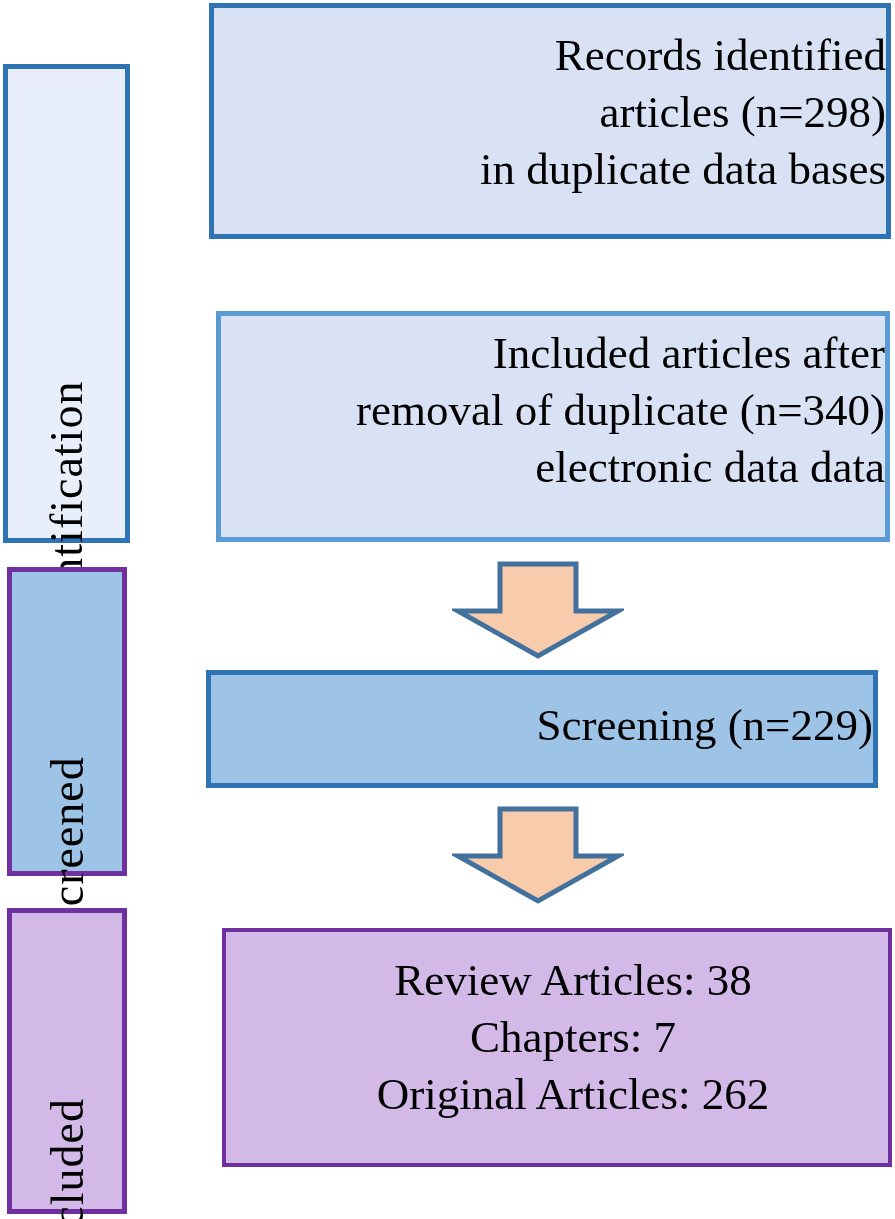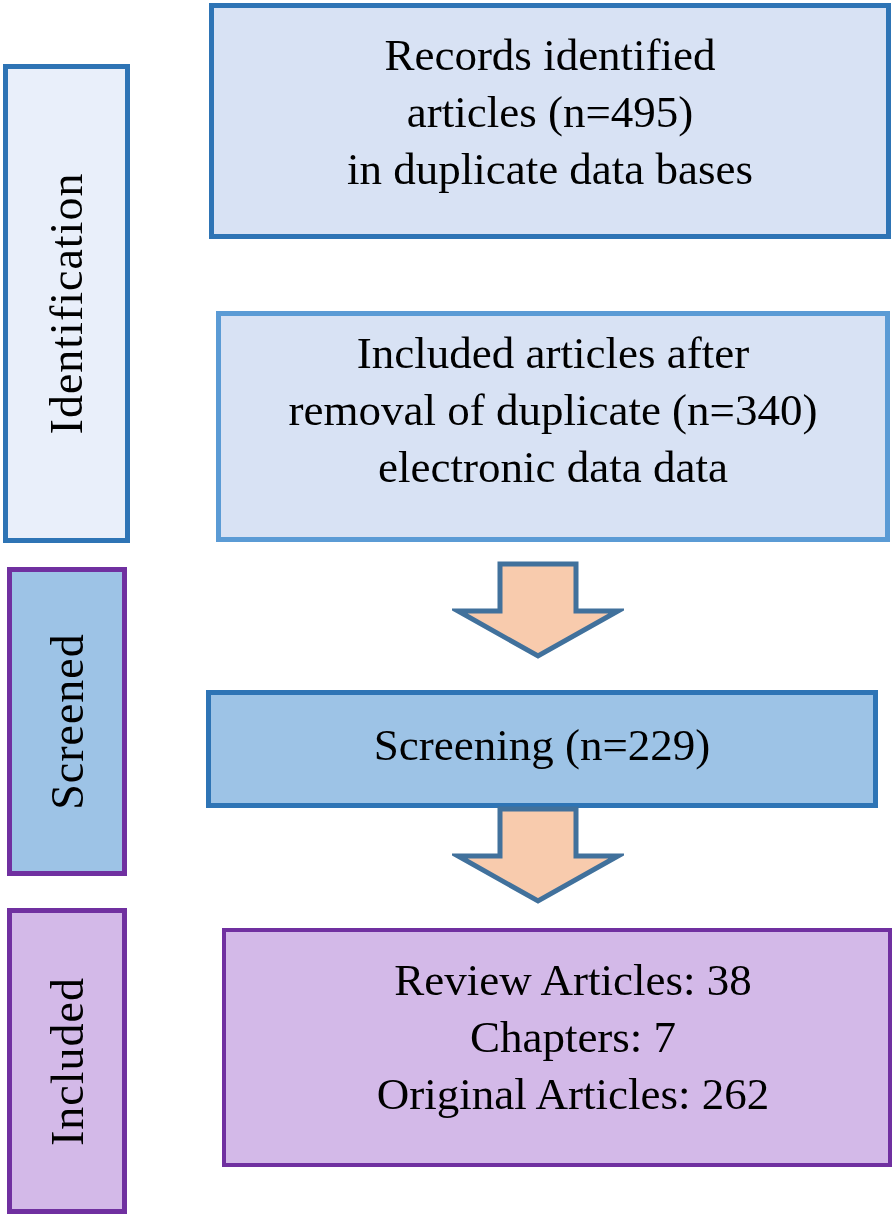--- a/index.html
+++ b/index.html
@@ -13,21 +13,21 @@
     height: 1219px;
     background: #ffffff;
     font-family: "Liberation Serif", "DejaVu Serif", serif;
     color: #000000;
     overflow: hidden;
   }
   .node {
     position: absolute;
     box-sizing: border-box;
     display: flex;
-    align-items: center;
+    align-items: flex-end;
     justify-content: center;
   }
   
   .stage {
     font-size: 46px;
   }
   .stage .vtext {
     transform: rotate(-90deg);
     white-space: nowrap;
     letter-spacing: 1px;
@@ -64,21 +64,20 @@
     left: 216px; top: 311px; width: 674px; height: 231px;
     background: var(--light-blue-fill, #d8e2f4);
     border: 5px solid var(--blue-border-light, #5b9bd5);
     padding-bottom: 32px;
   }
   .box-screening {
     left: 206px; top: 670px; width: 672px; height: 118px;
     background: var(--screening-fill, #9dc3e6);
     border: 5px solid var(--blue-border-dark, #2e74b5);
     padding-bottom: 8px;
-    margin-top: 20px;
   }
   .box-included {
     left: 222px; top: 928px; width: 670px; height: 239px;
     background: var(--purple-fill, #d3b9e8);
     border: 4px solid var(--purple-border, #7030a0);
     align-items: center;
     text-align: left;
     padding-left: 32px;
     padding-bottom: 20px;
   }
@@ -110,21 +109,21 @@
   <div class="node stage stage-screened">
     <span class="vtext">Screened</span>
   </div>
 
   <div class="node stage stage-included">
     <span class="vtext">Included</span>
   </div>
 
   <div class="node flowbox box-records">
     <span class="line">Records identified</span>
-    <span class="line">articles (n=495)</span>
+    <span class="line">articles (n=298)</span>
     <span class="line">in duplicate data bases</span>
   </div>
 
   <div class="node flowbox box-dedup">
     <span class="line">Included articles after</span>
     <span class="line">removal of duplicate (n=340)</span>
     <span class="line">electronic data data</span>
   </div>
 
   <svg class="arrow arrow-1" viewBox="0 0 172 99" aria-hidden="true">

